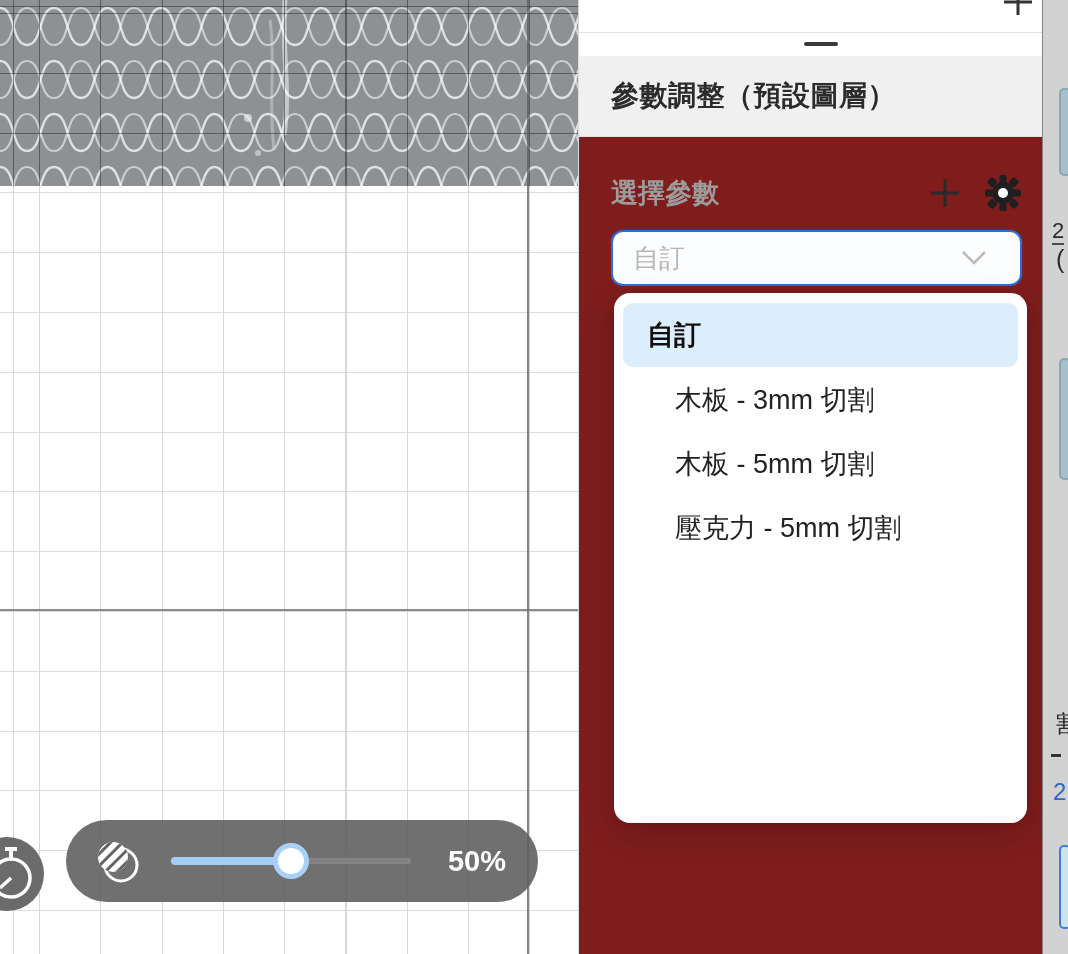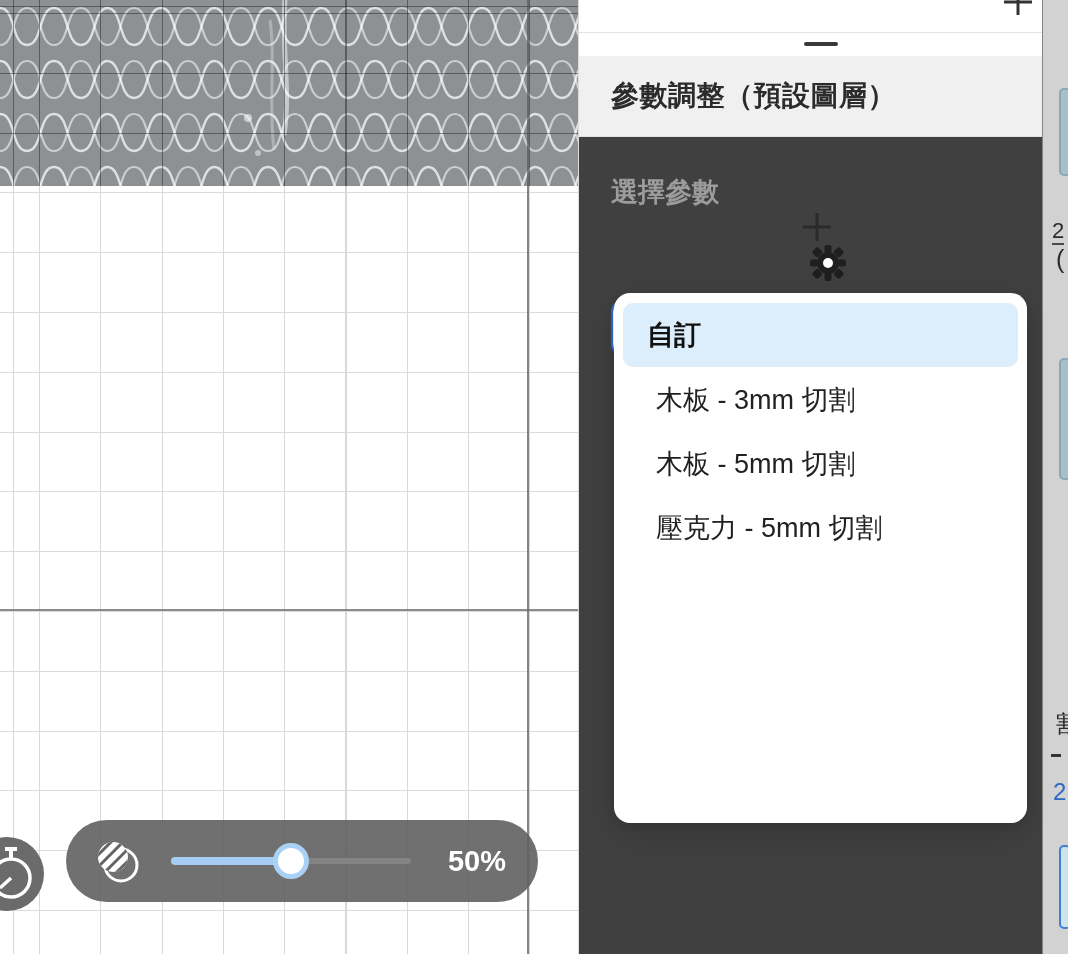--- a/index.html
+++ b/index.html
@@ -32,45 +32,45 @@
   .track-rest { position:absolute; left:118px; right:0; top:1px; height:6px;
     background:rgba(135,135,135,.85); border-radius:3px; }
   .track-fill { position:absolute; left:0; width:124px; top:0; height:8px;
     background:#a5cdf4; border-radius:4px; }
   .thumb { position:absolute; left:102px; top:-14px; width:36px; height:36px; border-radius:50%;
     background:#fff; border:5px solid #a9d0f5; }
   .zoom-label { margin-left:auto; margin-right:32px; color:#fff; font-weight:bold; font-size:29px; }
 
   
   .panel { position:absolute; left:578px; top:0; width:464px; height:954px;
-    background:#404040; border-left:1px solid #dcdcdc; }
+    background:#7f1d1d; border-left:1px solid #dcdcdc; }
   .p-top { position:relative; height:33px; background:#fff; border-bottom:1px solid #e2e2e2; overflow:hidden; }
   .p-top svg { position:absolute; right:6px; top:-13px; }
   .p-handle-row { position:relative; height:23px; background:#fff; }
   .drag-bar { position:absolute; left:225px; top:9px; width:34px; height:4px;
     background:#3a3a3a; border-radius:2px; }
   .p-header { height:81px; background:#f0f0f0; border-bottom:1px solid #e3e3e3;
     display:flex; align-items:center; padding-left:32px;
     font-size:28px; font-weight:bold; color:#2b2b2b; letter-spacing:.5px; }
   .p-body { padding:37px 20px 0 32px; }
-  .select-row { display:flex; align-items:center;flex-direction:column; }
+  .select-row { display:flex; align-items:center; }
   .select-label { font-size:27px; font-weight:600; color:#9c9c9c; margin-right:auto; }
   .icon-btn { display:flex; align-items:center; justify-content:center; cursor:pointer; }
   .icon-btn + .icon-btn { margin-left:22px; }
   .select-box { margin-top:18px; height:56px; border:2px solid #2f6fd3; border-radius:12px;
     background:#fcfdfe; display:flex; align-items:center; padding:0 14px 0 20px;
     box-shadow:0 0 0 2px rgba(47,111,211,.06); }
   .select-value { font-size:26px; color:#b6b6b6; }
   .select-box svg { margin-left:auto; margin-right:18px; }
 
   .dropdown { position:absolute; left:35px; top:293px; width:413px; height:530px;
     background:#fff; border-radius:16px; padding:10px 0;
     box-shadow:0 10px 34px rgba(0,0,0,.16), 0 2px 8px rgba(0,0,0,.08); }
-  .dd-item { height:64px; display:flex; align-items:center; padding-left:42px;
-    font-size:27px; color:#212121; cursor:pointer; }
+  .dd-item { height:64px; display:flex; align-items:center; padding-left:21px;
+    font-size:27px; color:#212121; cursor:pointer;margin-left:40px; }
   .dd-item.selected { margin:0 9px 1px 9px; padding-left:24px; background:#dceefc;
     border-radius:10px; font-weight:bold; color:#101010; }
 
   
   .edge { position:absolute; left:1042px; top:0; width:26px; height:954px;
     background:#d2d2d2; border-left:1px solid #838383; overflow:hidden; }
   .edge .sliver { position:absolute; right:-3px; width:12px; background:#a7bfc9;
     border:2px solid #8aa7b6; border-radius:5px; }
   .edge .sliver.blue { background:#cde2ea; border-color:#3d7fd8; }
   .frag { position:absolute; color:#2b2b2b; line-height:1; }

